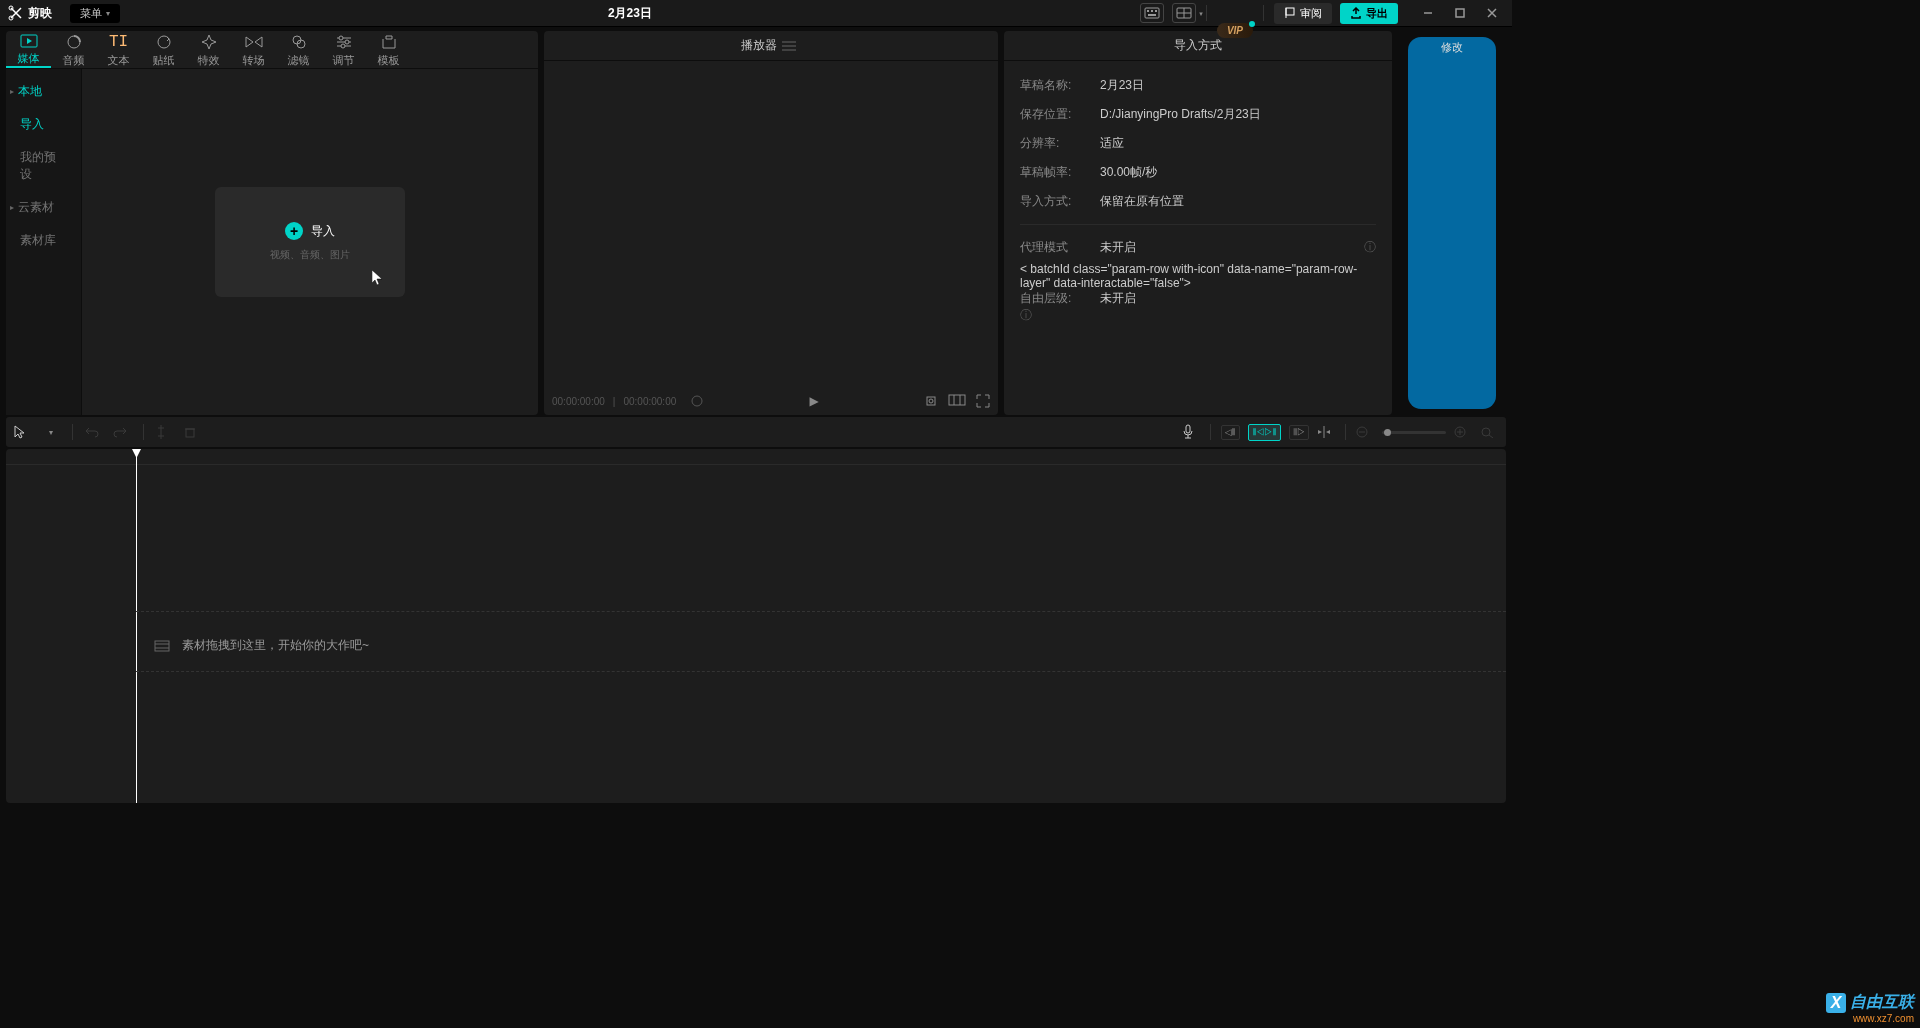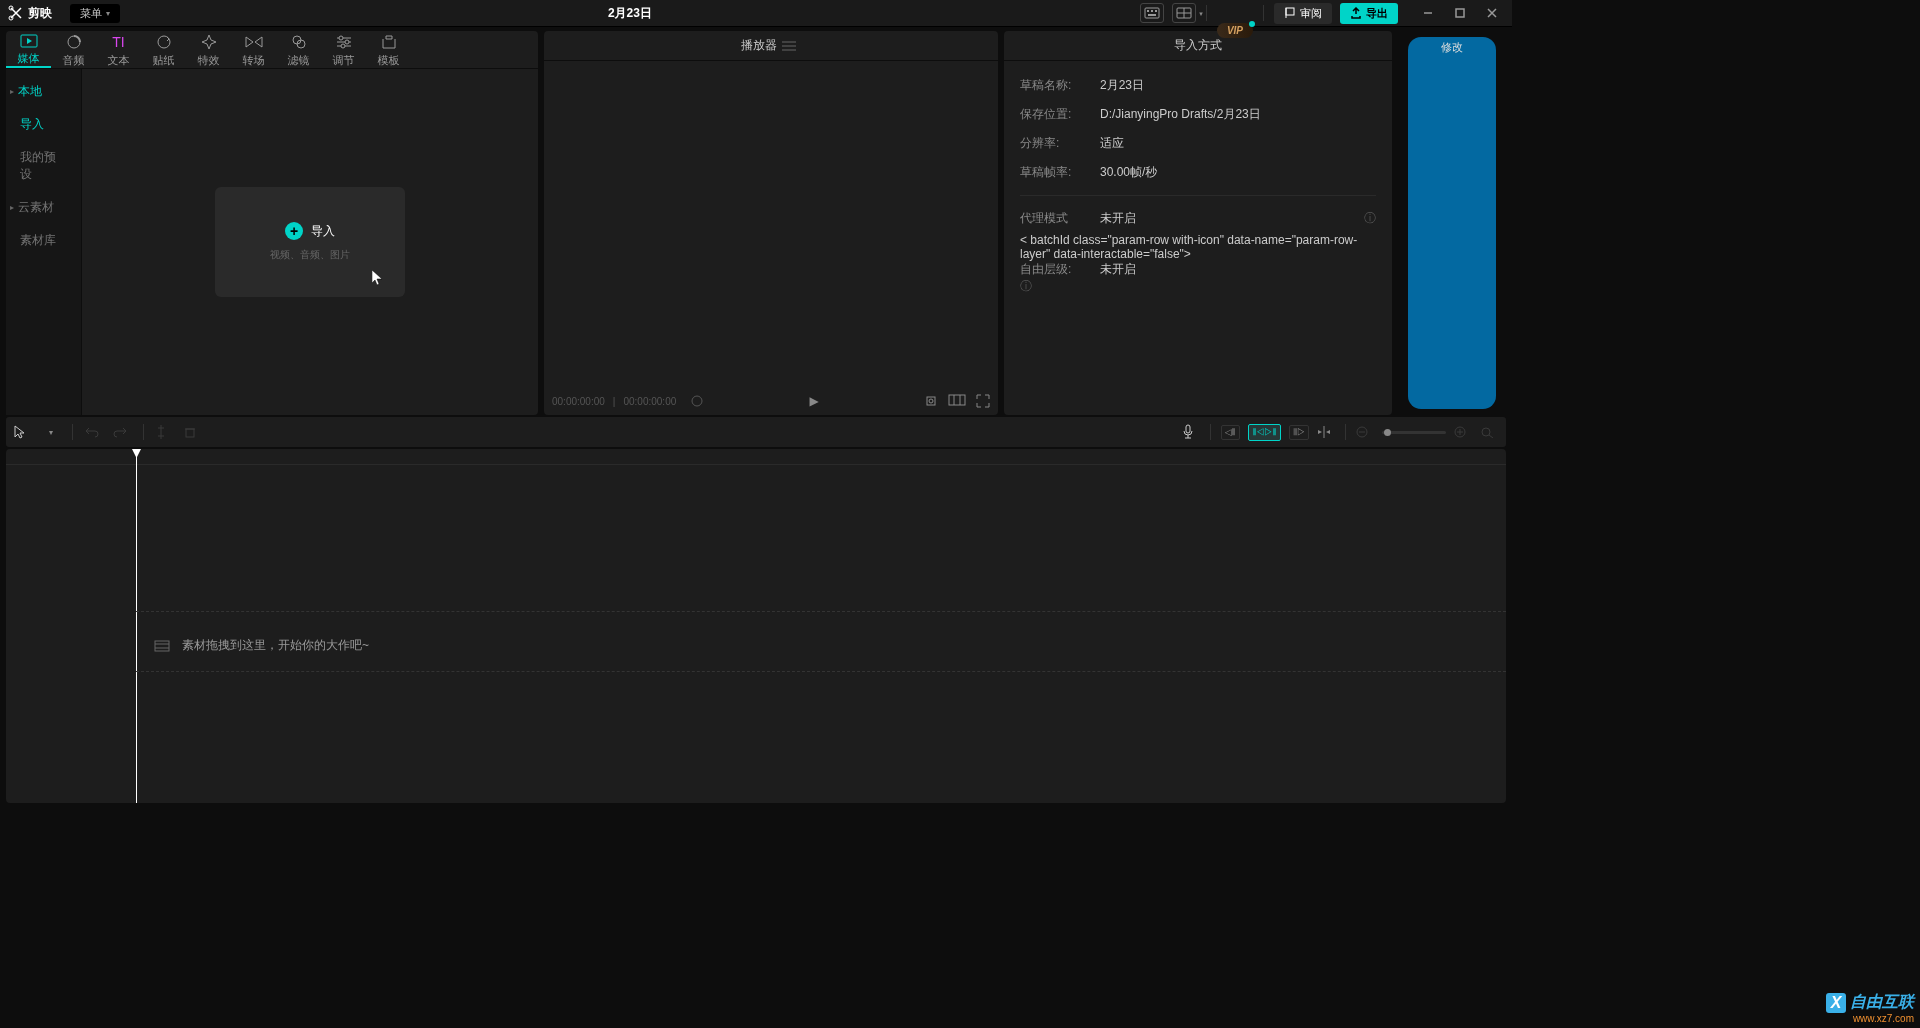--- a/index.html
+++ b/index.html
@@ -186,21 +186,21 @@
       <div class="top-tab">
         <span class="top-tab-icon">
             <svg width="16" height="16" viewBox="0 0 16 16">
               <circle cx="8" cy="8" r="6" fill="none" stroke="#999"></circle>
               <path d="M8 2 A6 6 0 0 1 14 8" stroke="#999" fill="none" stroke-width="2"></path>
             </svg>
           </span>
         <span>音频</span>
       </div>
       <div class="top-tab">
-        <span class="top-tab-icon" style="font-family:Liberation Sans, sans-serif;font-size:14px;color:#d946ef">TI</span>
+        <span class="top-tab-icon" style="font-family:Liberation Mono, monospace;font-size:16px;color:#fdba74">TI</span>
         <span>文本</span>
       </div>
       <div class="top-tab">
         <span class="top-tab-icon">
             <svg width="16" height="16" viewBox="0 0 16 16">
               <circle cx="8" cy="8" r="6" fill="none" stroke="#999"></circle>
               <path d="M11 3 L13 5 L11 7" fill="none" stroke="#999"></path>
             </svg>
           </span>
         <span>贴纸</span>
@@ -342,20 +342,24 @@
         <span class="param-label">保存位置:</span>
         <span class="param-value">D:/JianyingPro Drafts/2月23日</span>
       </div>
       <div class="param-row">
         <span class="param-label">分辨率:</span>
         <span class="param-value">适应</span>
       </div>
       <div class="param-row">
         <span class="param-label">草稿帧率:</span>
         <span class="param-value">30.00帧/秒</span>
+      </div>
+      <div class="param-row">
+        <span class="param-label">导入方式:</span>
+        <span class="param-value">保留在原有位置</span>
       </div>
       <div class="param-divider"></div>
       <div class="param-row with-icon">
         <div style="display:flex">
           <span class="param-label">代理模式</span>
           <span class="param-value">未开启</span>
         </div>
         <span class="param-info-icon">ⓘ</span>
       </div>
       &lt;

